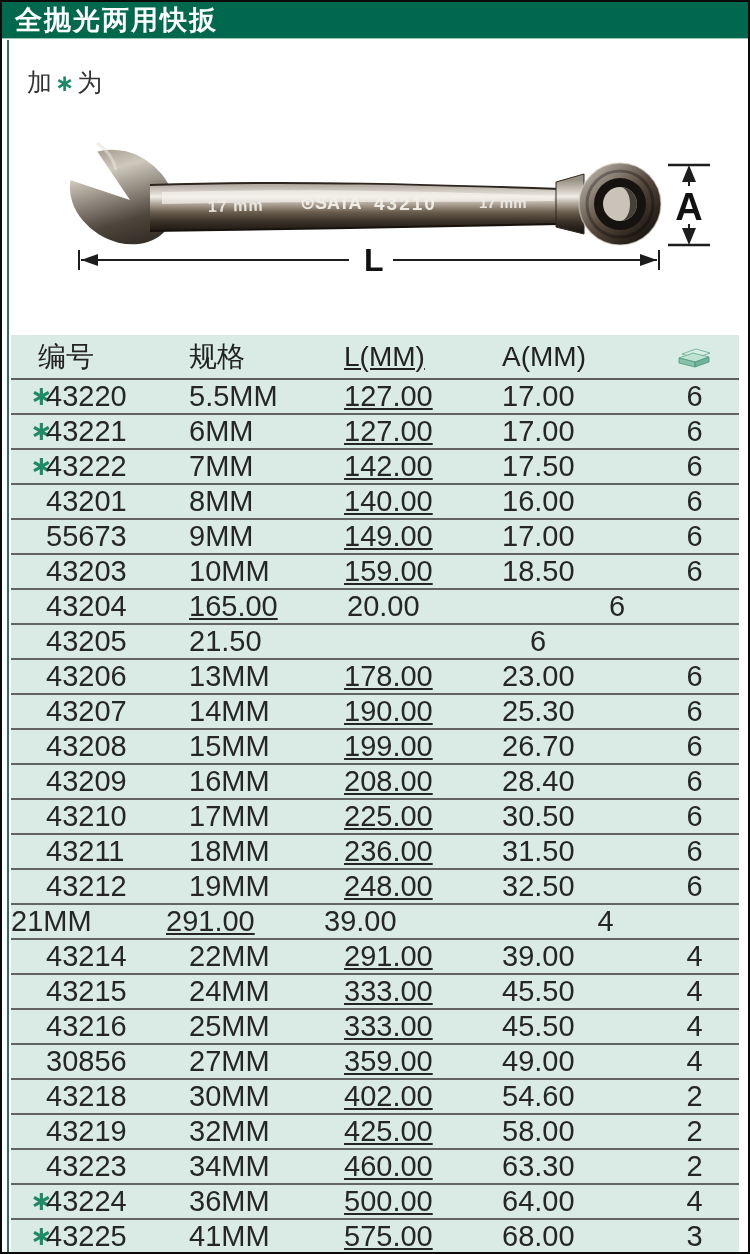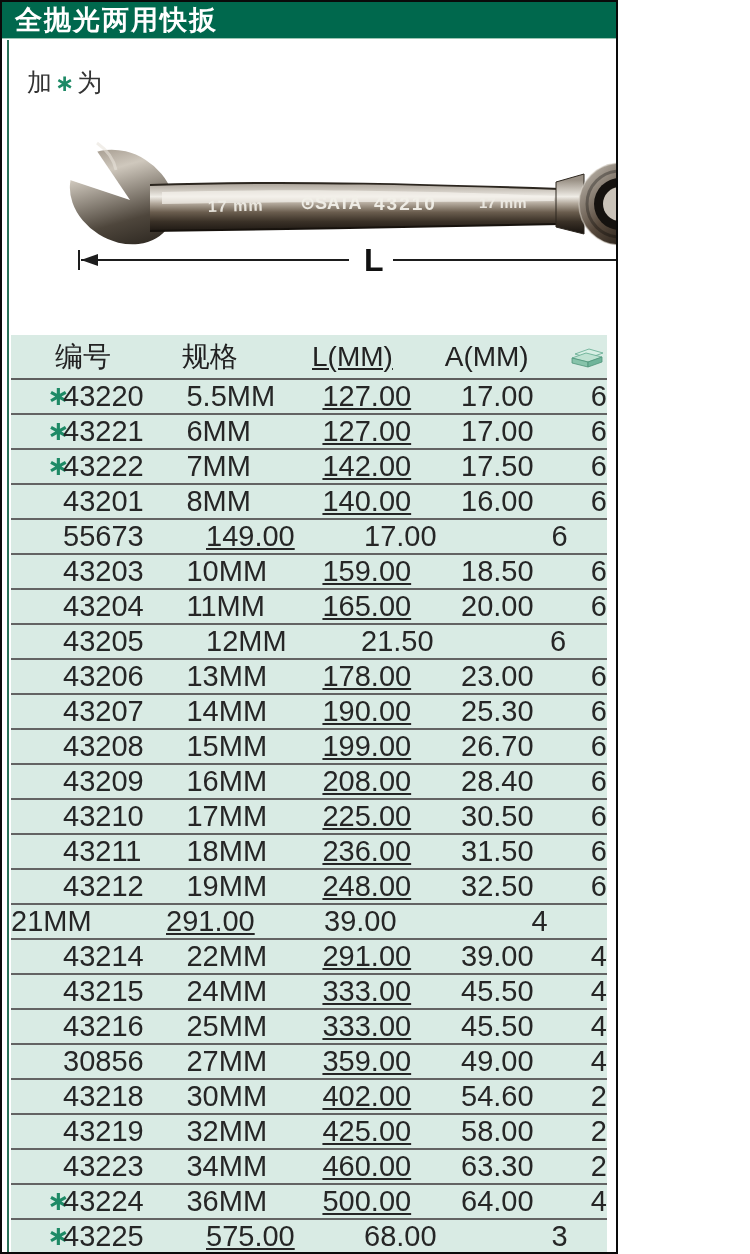--- a/index.html
+++ b/index.html
@@ -1,21 +1,21 @@
 <!DOCTYPE html>
 <html><head>
 <meta charset="utf-8">
 <style>
   * { box-sizing: border-box; margin: 0; padding: 0; }
   html,body { background:#fff; }
   body { font-family: "Liberation Sans", "DejaVu Sans", sans-serif; }
 
   .page {
     position: relative;
-    width: 618px; height: 1254px;
+    width: 750px; height: 1254px;
     background: #fff;
     border: 2px solid #0a0a0a;
     overflow: hidden;
   }
 
   .titlebar {
     position: absolute; top: 0; left: 0; right: 0;
     height: 37px;
     background: #00684D;
     border-bottom: 1px solid #9cc5b4;
@@ -52,21 +52,21 @@
     font-size: 28px; color: #222;
   }
   .t-row {
     flex: 1;
     display: flex; align-items: center;
     border-bottom: 2px solid #636363;
     font-size: 29px;
   }
   .t-row:last-child { border-bottom: none; }
 
-  .c-code { width: 178px; padding-left: 19px; display: flex; align-items: center; margin-left: 17px; }
+  .c-code { width: 178px; padding-left: 19px; display: flex; align-items: center; }
   .t-head .c-code { padding-left: 27px; }
   .star-slot {
     width: 16px; flex: none;
     color: #1E8A66; font-weight: bold;
     font-size: 27px; line-height: 1;
   }
   .c-size { width: 155px; }
   .c-l    { width: 158px; text-decoration: underline; }
   .c-a    { width: 148px; }
   .c-qty  { flex: 1; text-align: center; }
@@ -216,20 +216,21 @@
     <div class="c-l">140.00</div>
     <div class="c-a">16.00</div>
     <div class="c-qty">6</div>
   </div>
 
   <div class="t-row">
     <div class="c-code">
       <span class="star-slot"></span>
       <span>55673</span>
     </div>
+    <div class="c-size">9MM</div>
     <div class="c-l">149.00</div>
     <div class="c-a">17.00</div>
     <div class="c-qty">6</div>
   </div>
 
   <div class="t-row">
     <div class="c-code">
       <span class="star-slot"></span>
       <span>43203</span>
     </div>
@@ -237,32 +238,30 @@
     <div class="c-l">159.00</div>
     <div class="c-a">18.50</div>
     <div class="c-qty">6</div>
   </div>
 
   <div class="t-row">
     <div class="c-code">
       <span class="star-slot"></span>
       <span>43204</span>
     </div>
-    <div class="c-size">11MM</div>
     <div class="c-l">165.00</div>
     <div class="c-a">20.00</div>
     <div class="c-qty">6</div>
   </div>
 
   <div class="t-row">
     <div class="c-code">
       <span class="star-slot"></span>
       <span>43205</span>
     </div>
-    <div class="c-size">12MM</div>
     <div class="c-a">21.50</div>
     <div class="c-qty">6</div>
   </div>
 
   <div class="t-row">
     <div class="c-code">
       <span class="star-slot"></span>
       <span>43206</span>
     </div>
     <div class="c-size">13MM</div>
@@ -430,20 +429,21 @@
     <div class="c-l">500.00</div>
     <div class="c-a">64.00</div>
     <div class="c-qty">4</div>
   </div>
 
   <div class="t-row">
     <div class="c-code">
       <span class="star-slot">∗</span>
       <span>43225</span>
     </div>
+    <div class="c-size">41MM</div>
     <div class="c-l">575.00</div>
     <div class="c-a">68.00</div>
     <div class="c-qty">3</div>
   </div>
 
 </div>
   </div>
 
 </div>
 

